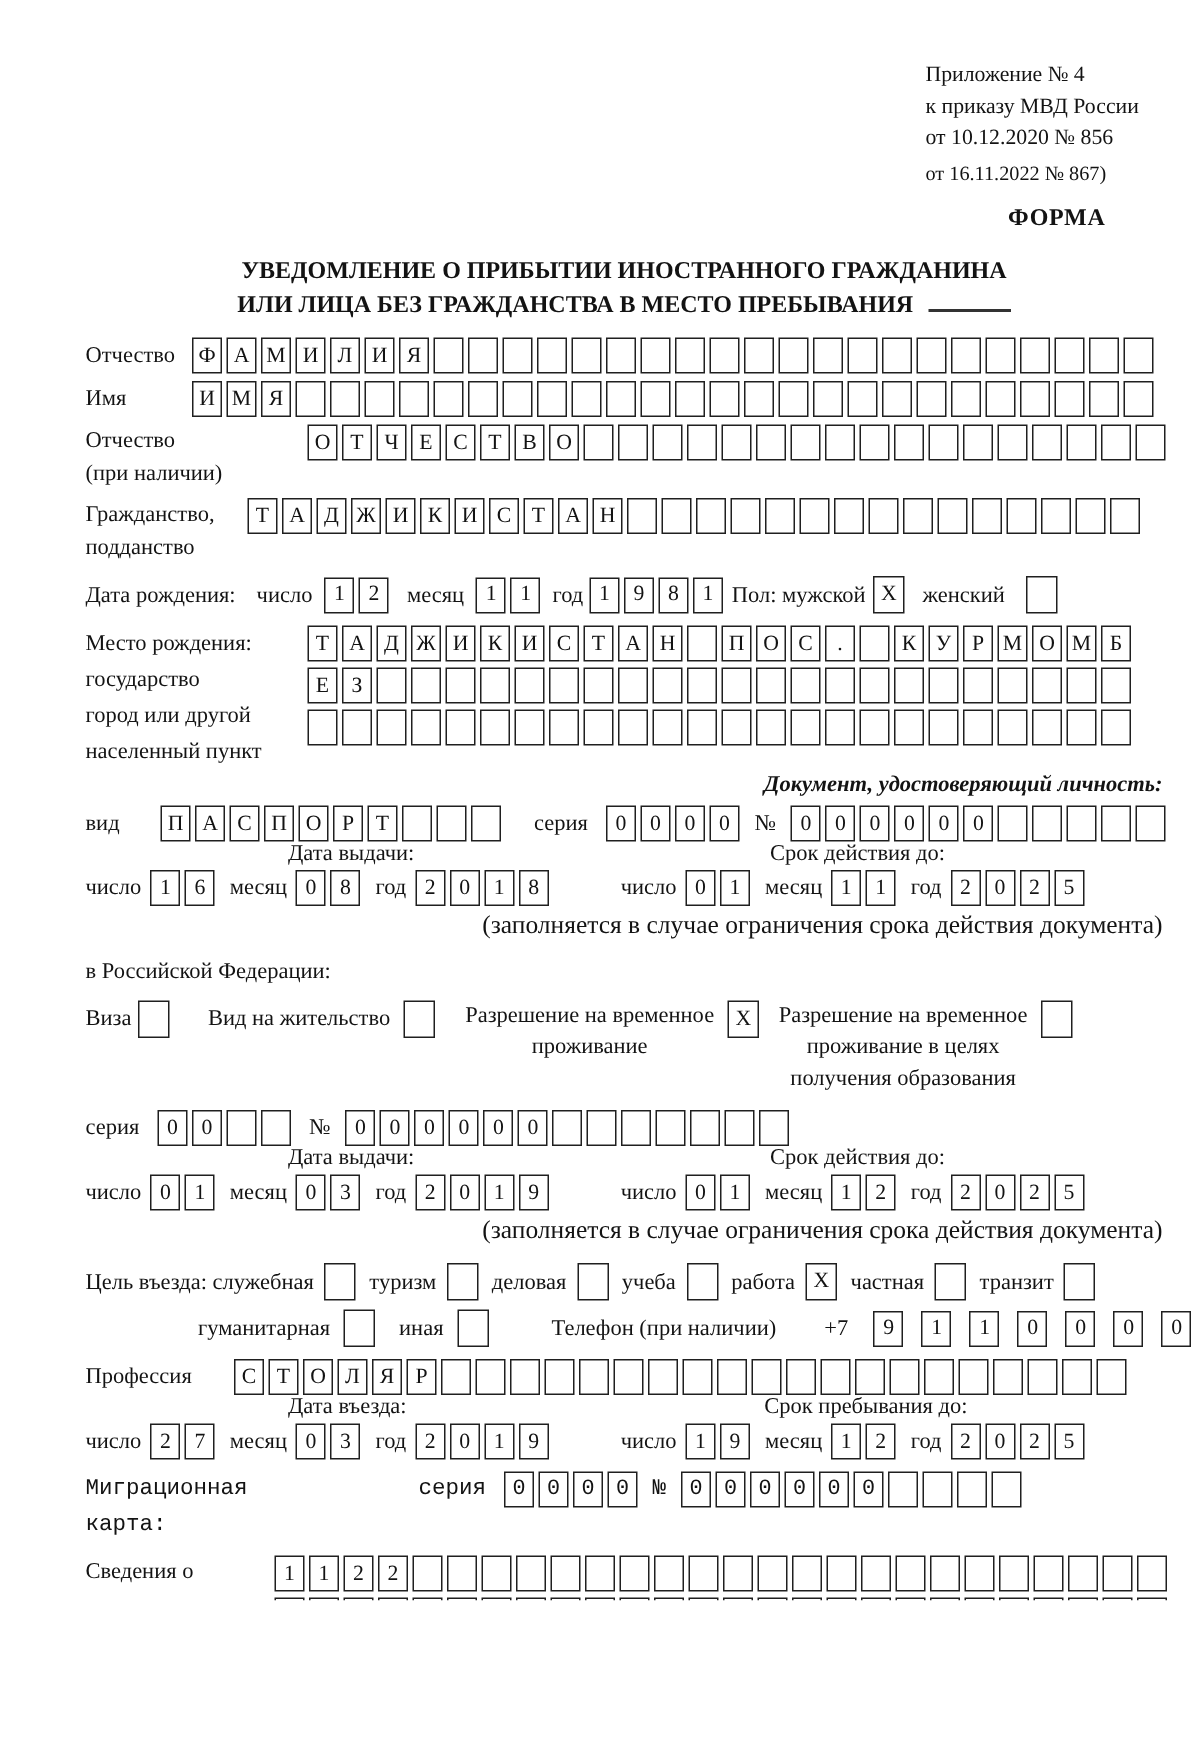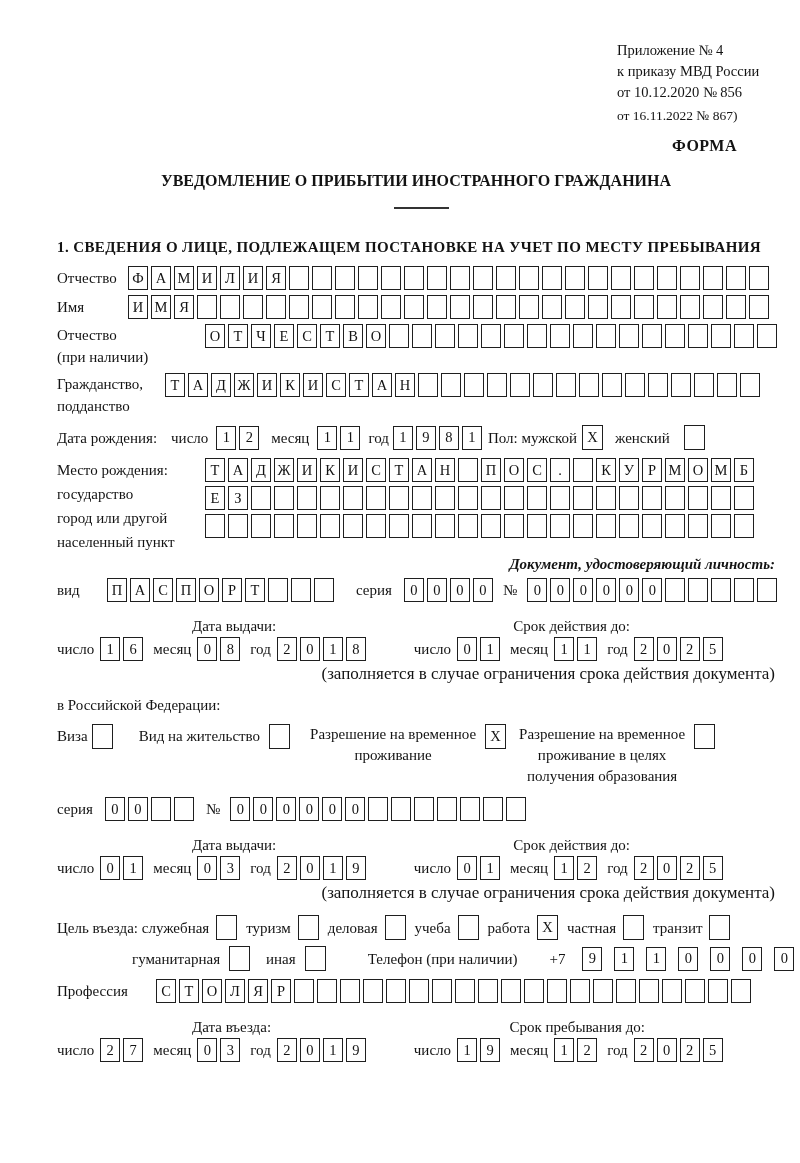--- a/index.html
+++ b/index.html
@@ -23,21 +23,21 @@
     font-size:14.5px; background:#fff;
   }
   .checkbox { width:21px; height:25px; }
   .flabel { line-height:24px; flex:0 0 auto; }
   .lh22 { line-height:22px; }
   .w71 { width:71px; } .w108 { width:108px; } .w148 { width:148px; } .w99 { width:99px; }
   .stack > .cells { margin-bottom:4px; }
   .center-lbl { text-align:center; line-height:21px; }
   .mt8 { margin-top:8px; } .mt10 { margin-top:10px; }
   .heading-center { text-align:right; font-weight:bold; margin-top:8px;font-style:italic; }
-  .dhead { display:flex; margin-top:16px; }
+  .dhead { display:flex; margin-top:0; }
   .dh1 { margin-left:135px; }
   .dh2 { margin-left:auto; margin-right:145px; }
   .dvals { display:flex; align-items:center; margin-top:2px; }
   .dvals .flabel { margin-right:6px; }
   .dvals .cells { margin-right:10px; }
   .rgap { margin-left:38px; }
   .note { font-size:17px; text-align:right; margin-top:3px; }
   .intro { line-height:22px; margin-top:10px; }
   .visa-row { display:flex; align-items:flex-start; margin-top:8px; }
   .visa-row .cell { margin-left:9px; }
@@ -65,25 +65,24 @@
     <div>от 10.12.2020 № 856</div>
   </div>
   <div class="amendment">
     <div>от 16.11.2022 № 867)</div>
   </div>
   <div class="forma">ФОРМА</div>
 
   <div class="title">
     <div>УВЕДОМЛЕНИЕ О ПРИБЫТИИ ИНОСТРАННОГО ГРАЖДАНИНА</div>
     <div>
-      <span class="title-underline"></span>
-    </div>
-  </div>
-
-  <div class="section-heading">1. СВЕДЕНИЯ О ЛИЦЕ, ПОДЛЕЖАЩЕМ ПОСТАНОВКЕ НА УЧЕТ ПО МЕСТУ ПРЕБЫВАНИЯ</div>
+      <span>ИЛИ ЛИЦА БЕЗ ГРАЖДАНСТВА В МЕСТО ПРЕБЫВАНИЯ</span><span class="title-underline"></span>
+    </div>
+  </div>
+
 
   <div class="frow mt10">
     <div class="flabel w71">Отчество</div>
     <div class="cells">
         <div class="cell">Ф</div>
         <div class="cell">А</div>
         <div class="cell">М</div>
         <div class="cell">И</div>
         <div class="cell">Л</div>
         <div class="cell">И</div>

